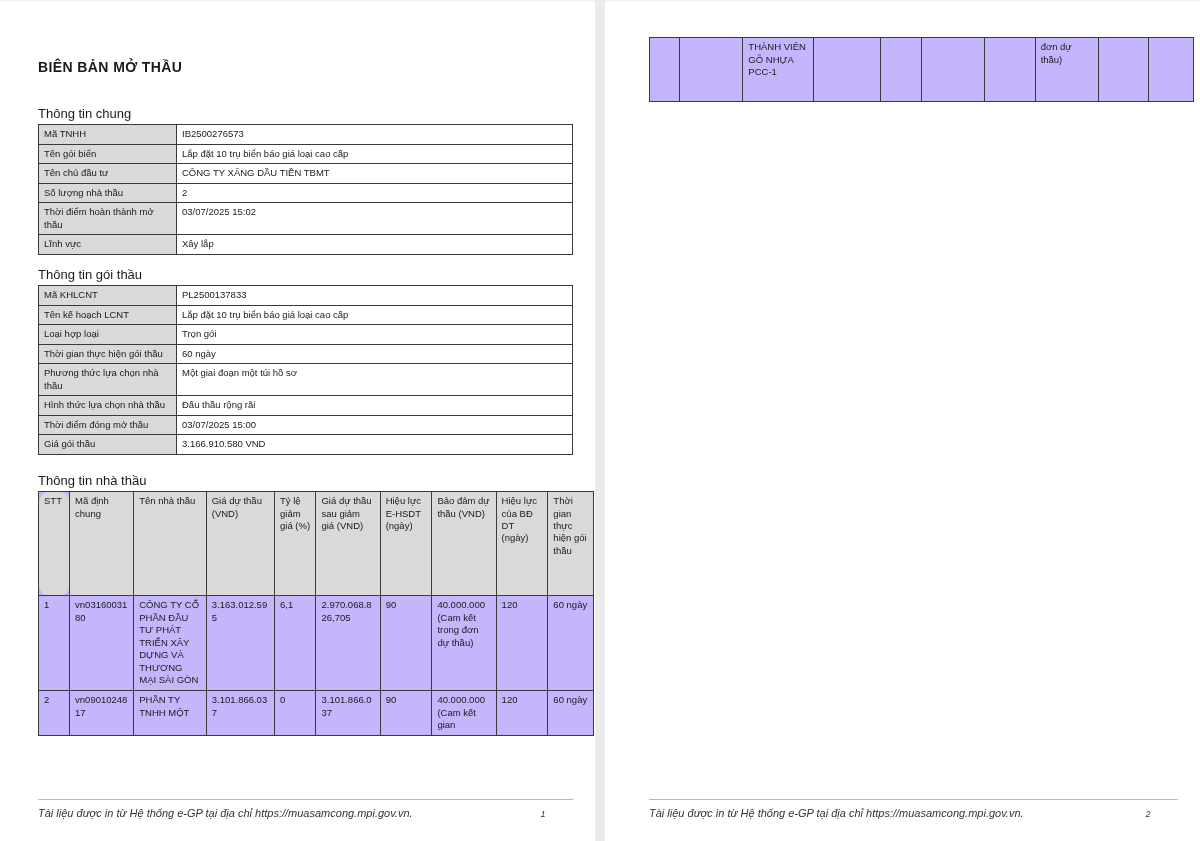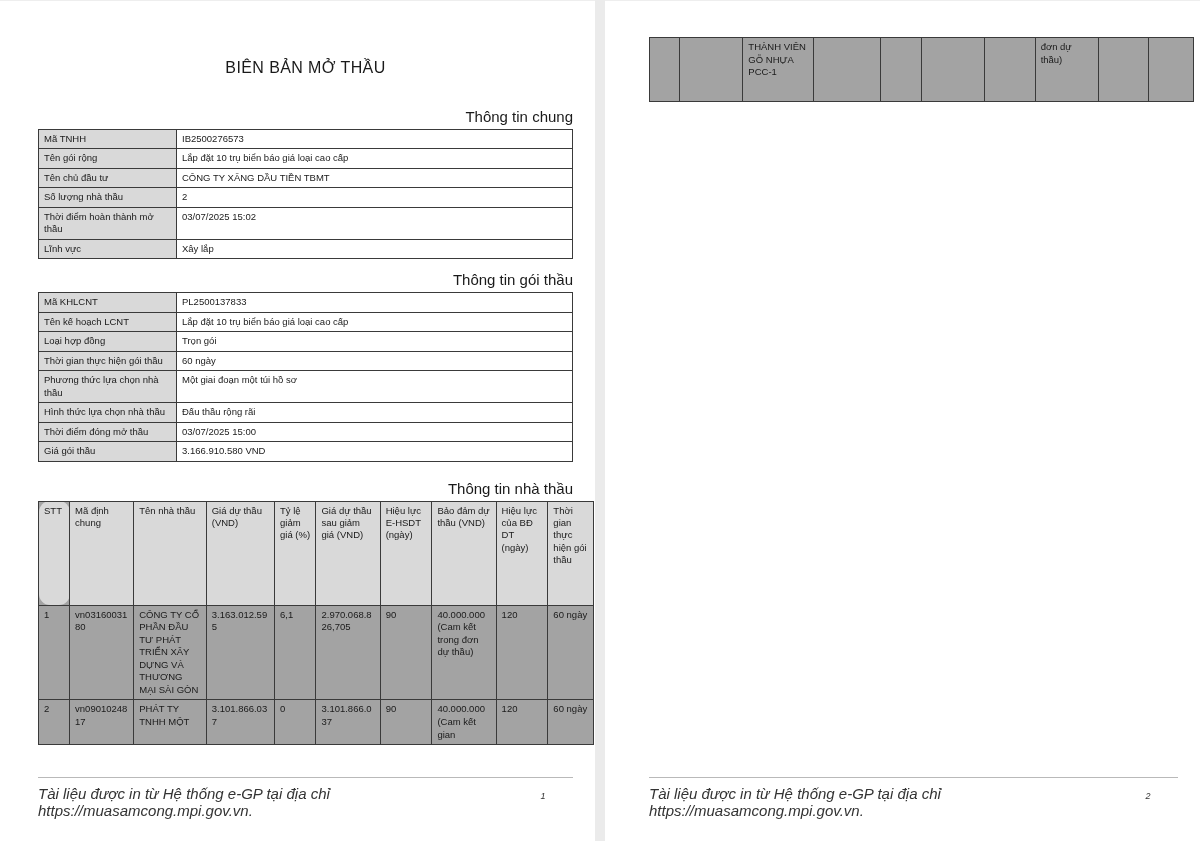--- a/index.html
+++ b/index.html
@@ -37,43 +37,42 @@
 
   .page-body {
     position: absolute;
     left: 0; right: 0; top: 0;
     padding: 0 22px;
   }
   .page-left .page-body { padding-left: 38px; padding-right: 22px; }
   .page-right .page-body { padding-left: 44px; padding-right: 22px; }
 
   .doc-title {
-    text-align: center;
-    font-weight: normal;
-    font-size: 16px;
+    text-align: left;
+    font-weight: bold;
+    font-size: 14px;
     letter-spacing: 0.4px;
     margin-top: 58px;
     margin-bottom: 0;
   }
 
   .section-label {
-    font-size: 15px;
+    font-size: 13px;
     margin: 0 0 2px 0;
     line-height: 1.25;
-    text-align: right;
   }
   .sec-1 { margin-top: 31px; }
-  .sec-2 { margin-top: 12px; margin-left: 16px; }
+  .sec-2 { margin-top: 12px; }
   .sec-3 { margin-top: 18px; }
 
   table.doc {
     border-collapse: collapse;
     table-layout: fixed;
     border: 1px solid #3a3a3a;
-    background: #a3a3a3;
+    background: #c4b5fd;
   }
   table.info { width: 535px; }
   table.doc td, table.doc th {
     border: 1px solid #3a3a3a;
     padding: 3px 5px 3px 5px;
     vertical-align: top;
     font-weight: normal;
     text-align: left;
     font-size: 9.5px;
     line-height: 1.32;
@@ -120,21 +119,21 @@
     bottom: 22px;
     border-top: 1px solid #b9b9b9;
     padding-top: 7px;
     display: flex;
     align-items: baseline;
   }
   .page-left .footer  { margin: 0 22px 0 38px; }
   .page-right .footer { margin: 0 22px 0 44px; }
   .footer-text {
     font-style: italic;
-    font-size: 15px;
+    font-size: 11px;
     color: #333333;
     flex: 1 1 auto;
   }
   .footer-num {
     font-style: italic;
     font-size: 9px;
     color: #333333;
     width: 60px;
     text-align: center;
     flex: 0 0 auto;
@@ -151,21 +150,21 @@
       <div class="doc-title">BIÊN BẢN MỞ THẦU</div>
 
       <div class="section-label sec-1">Thông tin chung</div>
       <table class="doc info">
         <tbody>
           <tr>
             <td class="k">Mã TNHH</td>
             <td class="v">IB2500276573</td>
           </tr>
           <tr>
-            <td class="k">Tên gói rộng</td>
+            <td class="k">Tên gói biển</td>
             <td class="v">Lắp đặt 10 trụ biển báo giá loại cao cấp</td>
           </tr>
           <tr>
             <td class="k">Tên chủ đầu tư</td>
             <td class="v">CÔNG TY XĂNG DẦU TIỀN TBMT</td>
           </tr>
           <tr>
             <td class="k">Số lượng nhà thầu</td>
             <td class="v">2</td>
           </tr>
@@ -185,21 +184,21 @@
         <tbody>
           <tr>
             <td class="k">Mã KHLCNT</td>
             <td class="v">PL2500137833</td>
           </tr>
           <tr>
             <td class="k">Tên kế hoạch LCNT</td>
             <td class="v">Lắp đặt 10 trụ biển báo giá loại cao cấp</td>
           </tr>
           <tr>
-            <td class="k">Loại hợp đồng</td>
+            <td class="k">Loại hợp loại</td>
             <td class="v">Trọn gói</td>
           </tr>
           <tr>
             <td class="k">Thời gian thực hiện gói thầu</td>
             <td class="v">60 ngày</td>
           </tr>
           <tr>
             <td class="k">Phương thức lựa chọn nhà thầu</td>
             <td class="v">Một giai đoạn một túi hồ sơ</td>
           </tr>
@@ -243,21 +242,21 @@
             <td class="num">6,1</td>
             <td class="num">2.970.068.826,705</td>
             <td>90</td>
             <td>40.000.000 (Cam kết trong đơn dự thầu)</td>
             <td>120</td>
             <td>60 ngày</td>
           </tr>
           <tr>
             <td>2</td>
             <td>vn0901024817</td>
-            <td>PHÁT TY TNHH MỘT</td>
+            <td>PHẦN TY TNHH MỘT</td>
             <td class="num">3.101.866.037</td>
             <td class="num">0</td>
             <td class="num">3.101.866.037</td>
             <td>90</td>
             <td>40.000.000 (Cam kết gian</td>
             <td>120</td>
             <td>60 ngày</td>
           </tr>
         </tbody>
       </table>

